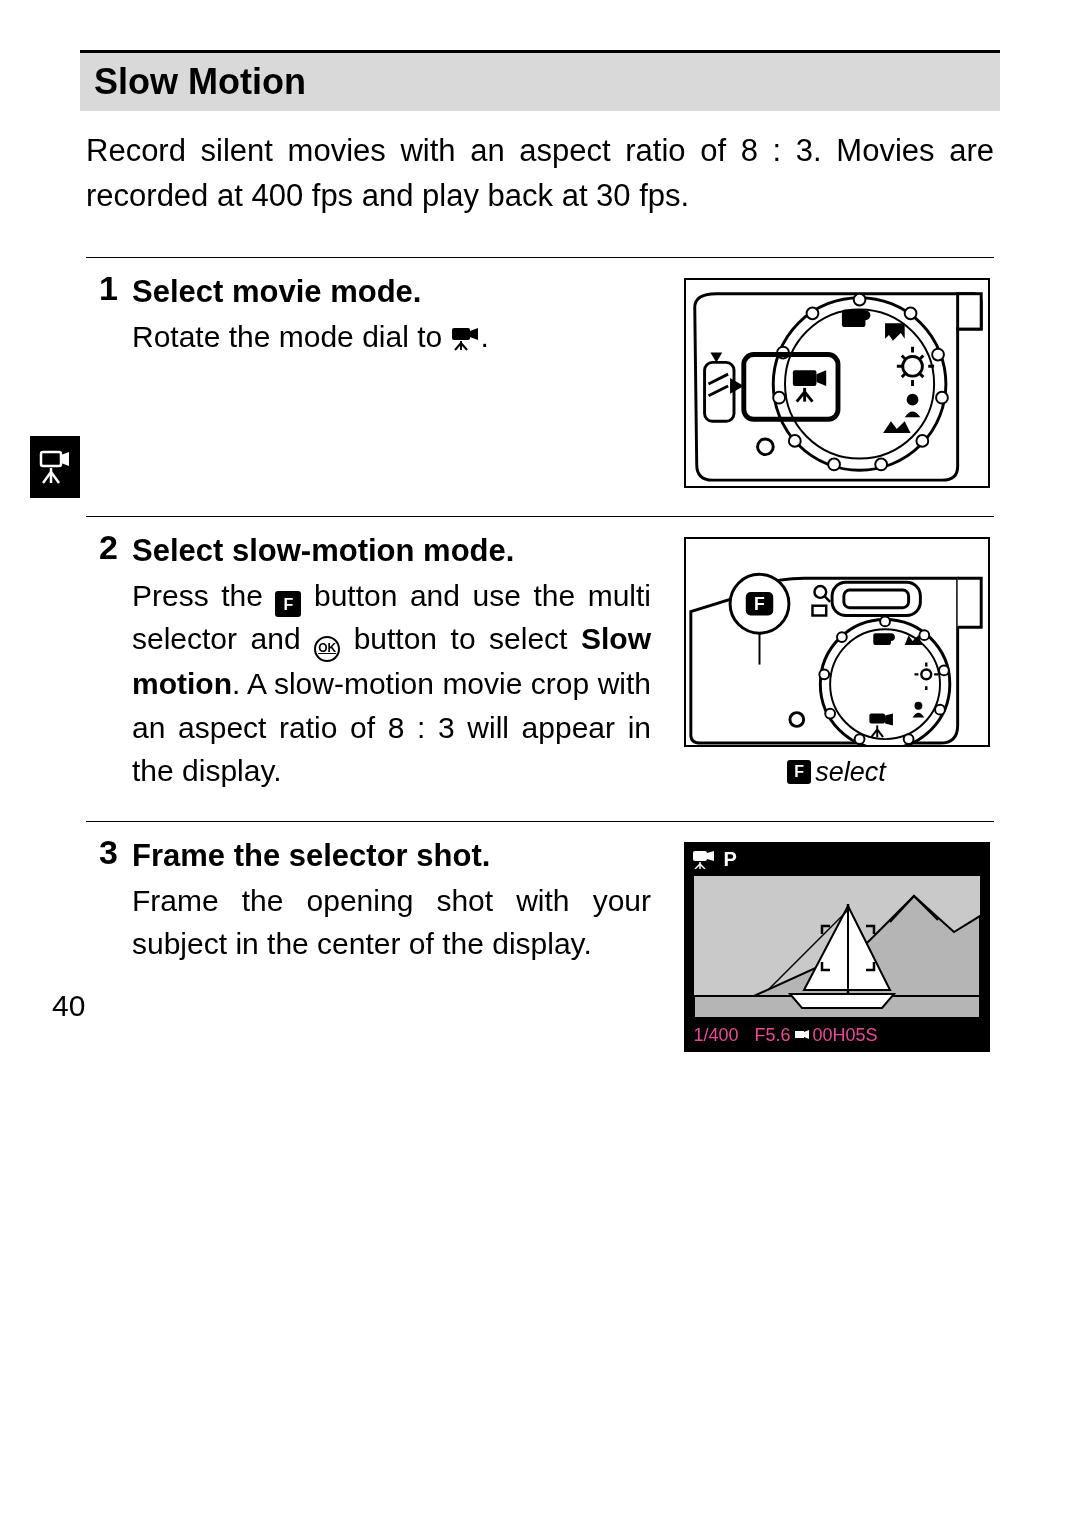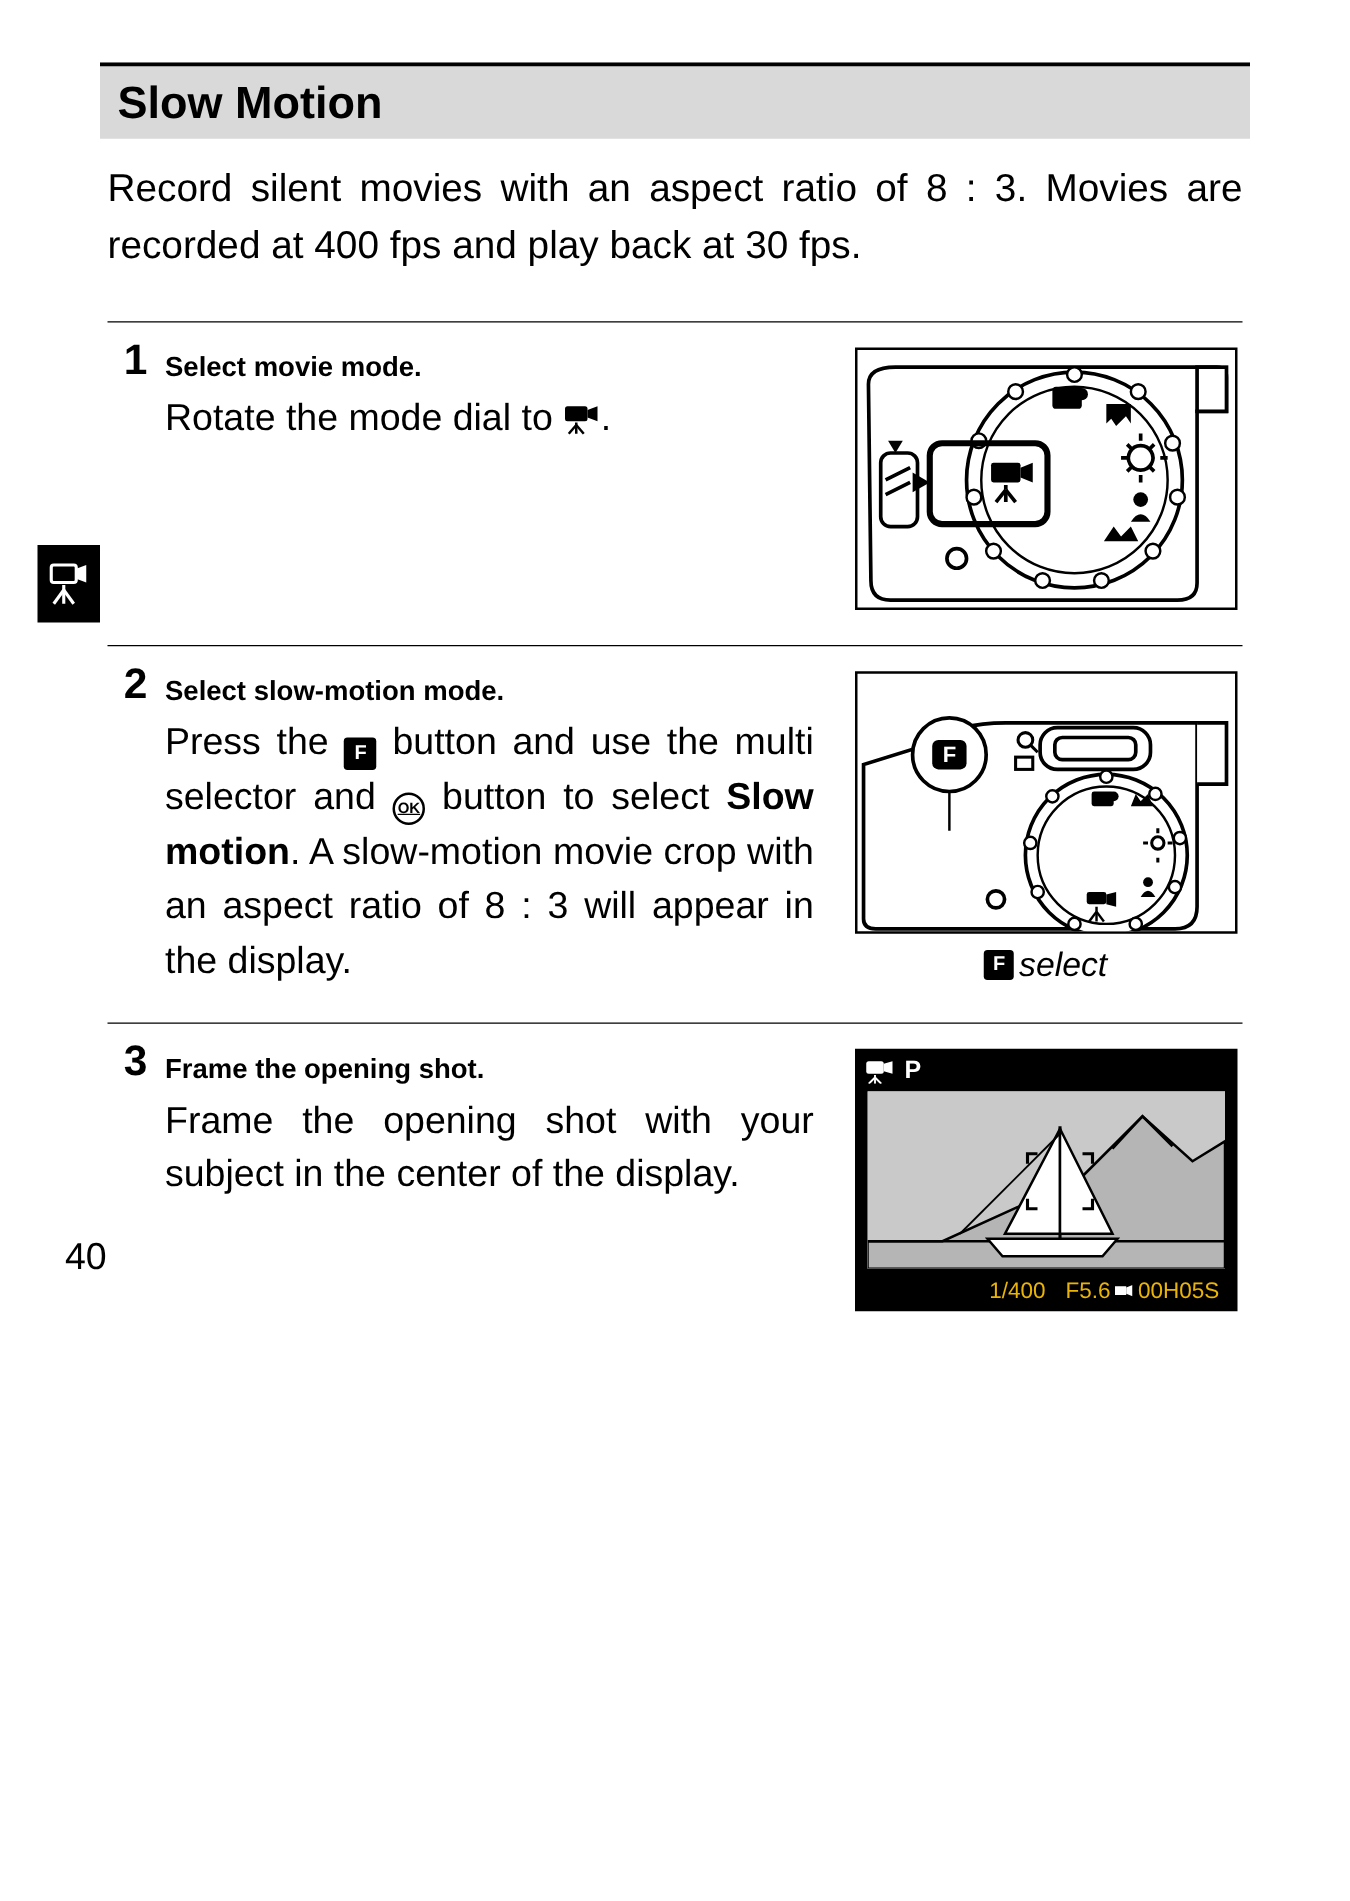--- a/index.html
+++ b/index.html
@@ -5,37 +5,37 @@
   * { margin: 0; padding: 0; box-sizing: border-box; }
   html, body { width: 1080px; height: 1521px; background: #fff; font-family: Arial, Helvetica, sans-serif; color: #000; }
   .page { width: 1080px; height: 1065px; position: relative; padding: 50px 80px 0 80px; }
   .section-heading { background: #d9d9d9; border-top: 3px solid #000; padding: 8px 14px; font-weight: 900; font-size: 36px; margin-bottom: 18px; }
   .intro { font-size: 31px; line-height: 1.45; text-align: justify; margin-bottom: 38px; padding: 0 6px; margin-top: 16px; }
   .thin-rule { border: none; border-top: 1.5px solid #000; margin: 0 6px 6px 6px; }
   .step { display: flex; gap: 14px; padding: 6px 6px 28px 16px; }
   .step-num { font-size: 34px; font-weight: 900; line-height: 1.1; width: 22px; text-align: right; }
   .step-body { flex: 1; display: flex; gap: 28px; }
   .step-text { flex: 1; font-size: 30px; line-height: 1.45; text-align: justify; }
-  .step-title { font-weight: 700; font-size: 22px; }
+  .step-title { font-weight: 700; font-size: 31px; }
   .step-figure { width: 315px; display: flex; flex-direction: column; align-items: center; padding-top: 8px; }
   .figure-box { width: 306px; border: 2.5px solid #000; background: #fff; }
   .caption { font-size: 27px; font-style: italic; margin-top: 10px; display: flex; align-items: center; gap: 4px; }
   .f-badge { display: inline-flex; width: 24px; height: 24px; background: #000; color: #fff; font-size: 16px; font-weight: 900; align-items: center; justify-content: center; border-radius: 3px; font-style: normal; }
   .inline-icon { display: inline-block; vertical-align: -4px; }
   .ok-icon { display: inline-flex; width: 26px; height: 26px; border: 2px solid #000; border-radius: 50%; font-size: 12px; font-weight: 700; align-items: center; justify-content: center; vertical-align: -3px; text-decoration: underline; }
   .side-tab { position: absolute; left: 30px; top: 436px; width: 50px; height: 62px; background: #000; display: flex; align-items: center; justify-content: center; }
   .side-tab svg { width: 32px; height: 34px; }
   .page-number { position: absolute; left: 52px; bottom: 42px; font-size: 30px; }
   
   .lcd { width: 306px; height: 210px; background: #000; position: relative; }
   .lcd-top { position: absolute; top: 6px; left: 8px; display: flex; gap: 8px; align-items: center; }
   .lcd-movie-icon { color: #fff; }
   .lcd-p { color: #fff; font-size: 20px; font-weight: 700; }
   .lcd-scene { position: absolute; top: 34px; left: 10px; right: 10px; bottom: 34px; background: #c9c9c9; overflow: hidden; }
-  .lcd-bottom { position: absolute; bottom: 6px; left: 10px; right: 10px; display: flex; justify-content: flex-end; color: #eab308; font-size: 18px; font-family: 'Arial Narrow', Arial, sans-serif; }
+  .lcd-bottom { position: absolute; bottom: 6px; left: 10px; right: 10px; display: flex; justify-content: flex-start; color: #ec4899; font-size: 18px; font-family: 'Arial Narrow', Arial, sans-serif; }
   .lcd-bottom-left { display: flex; gap: 16px; }
   .lcd-rec { display: flex; align-items: center; gap: 4px; background: #000; padding: 0 4px; }
   .f-square { display:inline-flex; width:26px; height:26px; background:#000; color:#fff; align-items:center; justify-content:center; font-size:16px; font-weight:900; border-radius:3px; vertical-align:-4px; }
 </style>
 </head>
 <body>
 
 <div class="page">
 
   <div class="side-tab">
@@ -201,21 +201,21 @@
         </div>
       </div>
     </div>
   </div>
 
   <hr class="thin-rule">
   <div class="step">
     <div class="step-num">3</div>
     <div class="step-body">
       <div class="step-text">
-        <span class="step-title">Frame the opening shot.</span><br>
+        <span class="step-title">Frame the selector shot.</span><br>
         <span>Frame the opening shot with your subject in the center of the display.</span>
       </div>
       <div class="step-figure">
         <div class="lcd">
           <div class="lcd-top">
             <svg width="24" height="20" viewBox="0 0 24 20" class="lcd-movie-icon">
               <rect x="1" y="2" width="14" height="10" rx="2" fill="#fff"></rect>
               <path d="M15 4 L22 2 L22 12 L15 10 Z" fill="#fff"></path>
               <line x1="8" y1="13" x2="8" y2="15" stroke="#fff" stroke-width="1.5"></line>
               <line x1="8" y1="15" x2="3" y2="20" stroke="#fff" stroke-width="1.5"></line>

